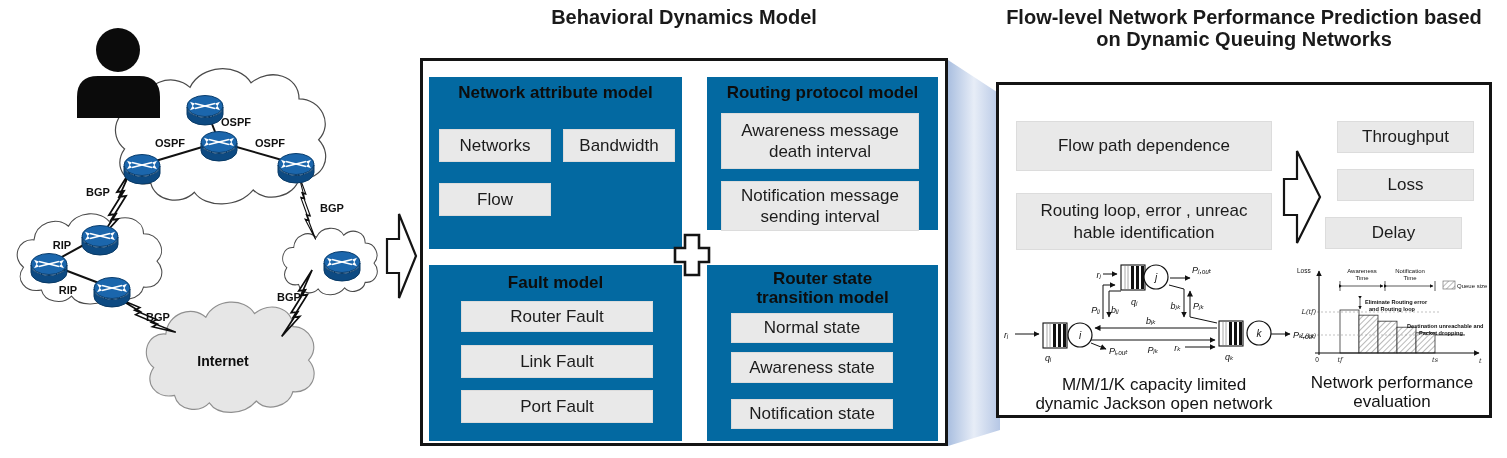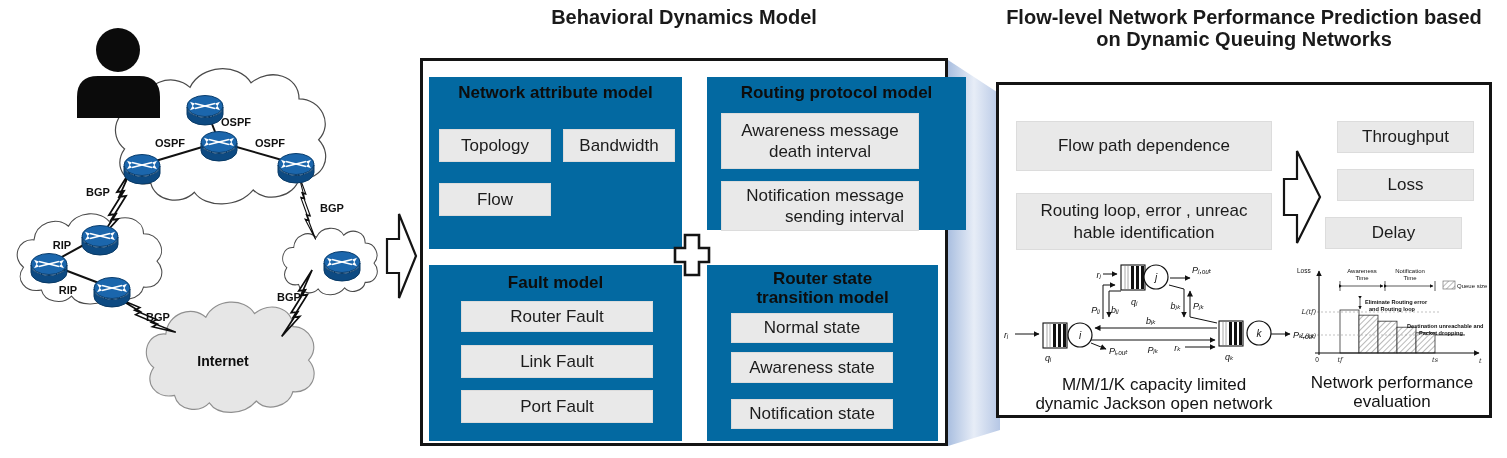--- a/index.html
+++ b/index.html
@@ -103,29 +103,29 @@
   </svg>
 
   <div class="big-title" style="left:420px;top:6px;width:528px;">
     <div class="nowrap">Behavioral Dynamics Model</div>
   </div>
 
   <div class="outerbox" style="left:420px;top:58px;width:528px;height:388px;">
 
     <div class="panel" style="left:6px;top:16px;width:253px;height:172px;">
       <div class="panel-header" style="top:6px;">Network attribute model</div>
-      <div class="chip" style="left:10px;top:52px;width:112px;height:33px;">Topology</div>
+      <div class="chip" style="left:10px;top:52px;width:112px;height:33px;">Networks</div>
       <div class="chip" style="left:134px;top:52px;width:112px;height:33px;">Bandwidth</div>
       <div class="chip" style="left:10px;top:106px;width:112px;height:33px;">Flow</div>
     </div>
 
-    <div class="panel" style="left:284px;top:16px;width:231px;height:153px;padding-left:28px;">
+    <div class="panel" style="left:284px;top:16px;width:231px;height:153px;">
       <div class="panel-header" style="top:6px;">Routing protocol model</div>
       <div class="chip" style="left:14px;top:36px;width:198px;height:56px;padding:0 14px;">Awareness message death interval</div>
-      <div class="chip" style="left:14px;top:104px;width:198px;height:50px;padding:0 14px;text-align:right;">Notification message sending interval</div>
+      <div class="chip" style="left:14px;top:104px;width:198px;height:50px;padding:0 14px;">Notification message sending interval</div>
     </div>
 
     <div class="panel" style="left:284px;top:204px;width:231px;height:176px;">
       <div class="panel-header" style="top:4px;">Router state</div>
       <div class="panel-header" style="top:23px;">transition model</div>
       <div class="chip" style="left:24px;top:48px;width:162px;height:30px;">Normal state</div>
       <div class="chip" style="left:24px;top:87px;width:162px;height:31px;">Awareness state</div>
       <div class="chip" style="left:24px;top:134px;width:162px;height:30px;">Notification state</div>
     </div>
 

